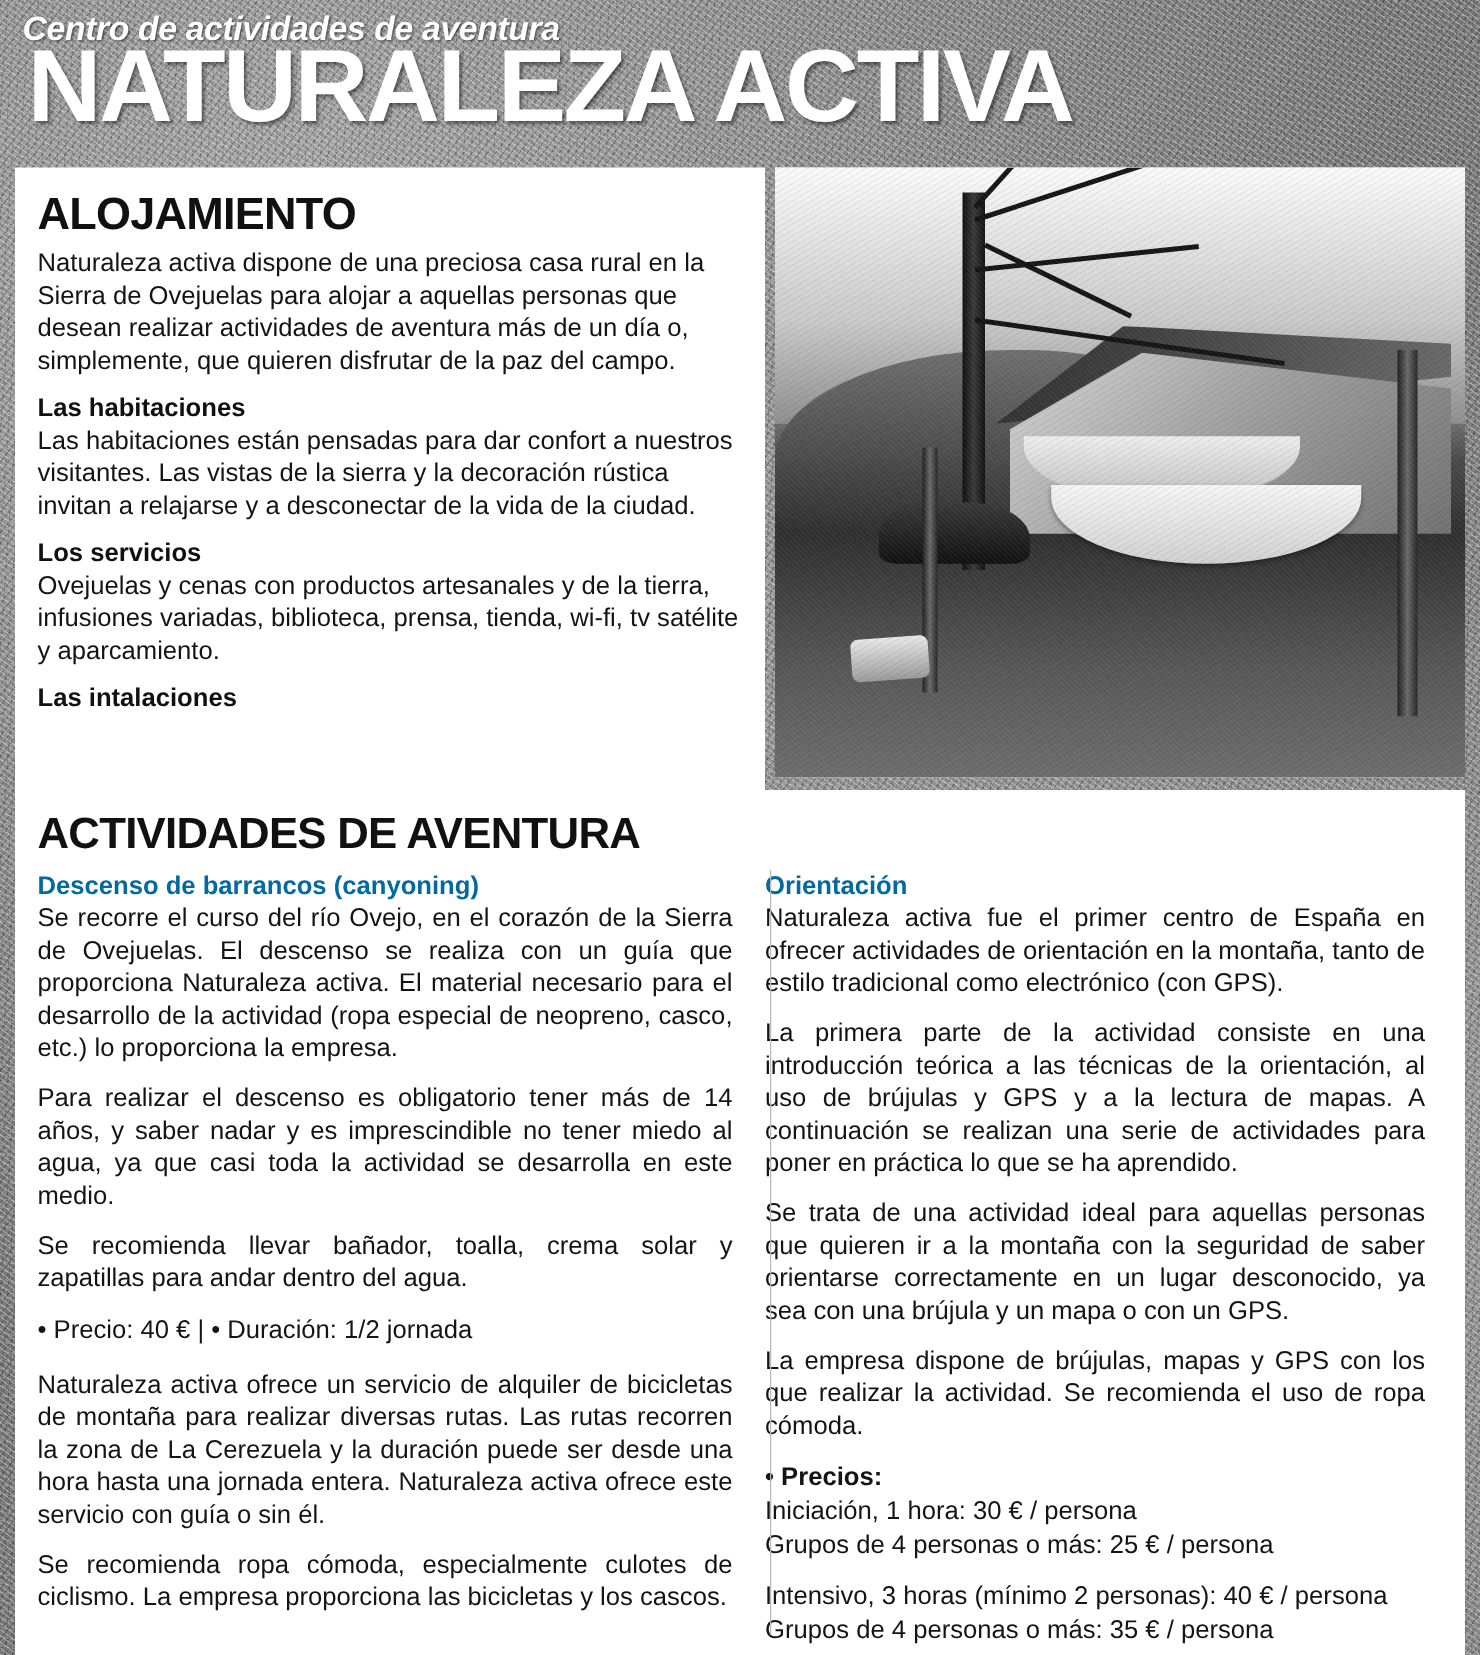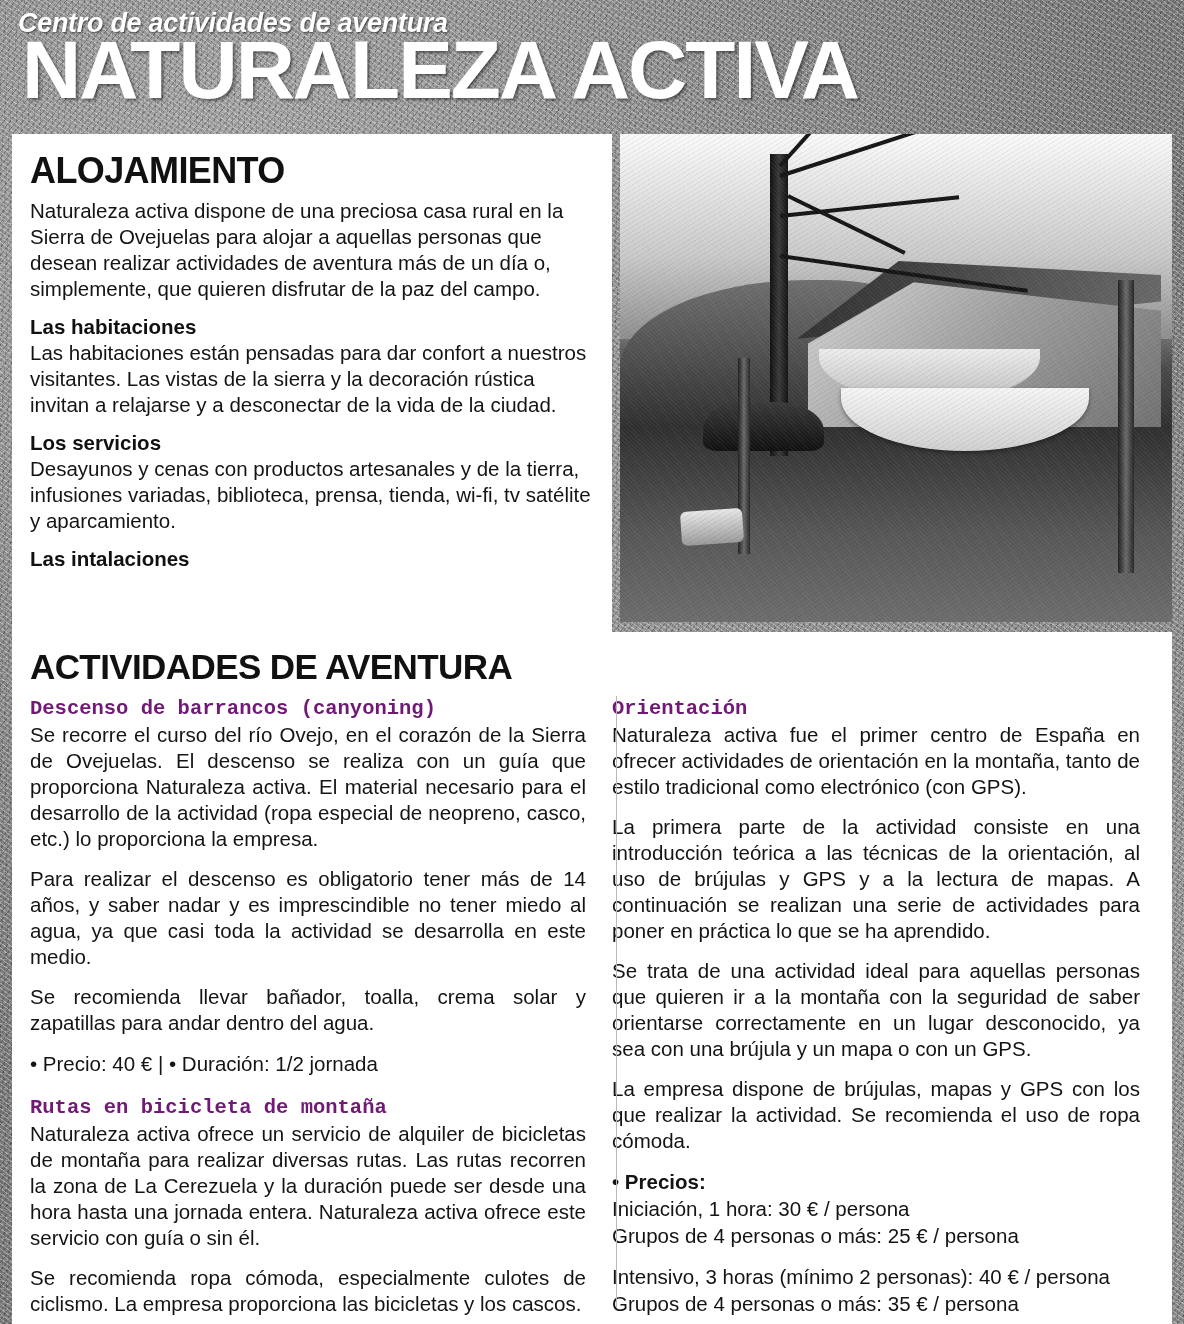--- a/index.html
+++ b/index.html
@@ -213,22 +213,21 @@
     top: 0;
     width: 1px;
     height: 612px;
     background: #b9b9b9;
   }
   .act-h {
     margin: 0 0 0 0;
     font-size: 20.5px;
     line-height: 26px;
     font-weight: bold;
-    color: #701a75;
-    font-family: Liberation Mono, monospace;
+    color: #0369a1;
   }
   .para { margin: 0 0 14px 0; font-size: 20.5px; line-height: 26px; color: #141414; text-align: justify; }
   .price-line { font-size: 20.5px; line-height: 27px; color: #141414; }
   .price-line b { font-weight: bold; }
   .spacer-14 { height: 14px; }
   .spacer-18 { height: 18px; }
 </style>
 </head>
 <body>
 
@@ -240,21 +239,21 @@
 </div>
 
 <div class="panel" id="panel-alojamiento">
   <h1 class="section-title">ALOJAMIENTO</h1>
   <p class="body intro">Naturaleza activa dispone de una preciosa casa rural en la Sierra de Ovejuelas para alojar a aquellas personas que desean realizar actividades de aventura más de un día o, simplemente, que quieren disfrutar de la paz del campo.</p>
 
   <h3 class="sub">Las habitaciones</h3>
   <p class="body">Las habitaciones están pensadas para dar confort a nuestros visitantes. Las vistas de la sierra y la decoración rústica invitan a relajarse y a desconectar de la vida de la ciudad.</p>
 
   <h3 class="sub">Los servicios</h3>
-  <p class="body">Desayunos y cenas con productos artesanales y de la tierra, infusiones variadas, biblioteca, prensa, tienda, wi-fi, tv satélite y aparcamiento.</p>
+  <p class="body">Ovejuelas y cenas con productos artesanales y de la tierra, infusiones variadas, biblioteca, prensa, tienda, wi-fi, tv satélite y aparcamiento.</p>
 
   <h3 class="sub">Las intalaciones</h3>
 </div>
 
 <div class="panel" id="panel-foto">
   <div class="photo">
     <div class="sky"></div>
     <div class="hill"></div>
     <div class="roof"></div>
     <div class="house"></div>
@@ -283,21 +282,20 @@
 
     <div class="col left">
       <h3 class="act-h">Descenso de barrancos (canyoning)</h3>
       <p class="para">Se recorre el curso del río Ovejo, en el corazón de la Sierra de Ovejuelas. El descenso se realiza con un guía que proporciona Naturaleza activa. El material necesario para el desarrollo de la actividad (ropa especial de neopreno, casco, etc.) lo proporciona la empresa.</p>
       <p class="para">Para realizar el descenso es obligatorio tener más de 14 años, y saber nadar y es imprescindible no tener miedo al agua, ya que casi toda la actividad se desarrolla en este medio.</p>
       <p class="para">Se recomienda llevar bañador, toalla, crema solar y zapatillas para andar dentro del agua.</p>
       <div class="price-line">• Precio: 40 € | • Duración: 1/2 jornada</div>
 
       <div class="spacer-18"></div>
 
-      <h3 class="act-h">Rutas en bicicleta de montaña</h3>
       <p class="para">Naturaleza activa ofrece un servicio de alquiler de bicicletas de montaña para realizar diversas rutas. Las rutas recorren la zona de La Cerezuela y la duración puede ser desde una hora hasta una jornada entera. Naturaleza activa ofrece este servicio con guía o sin él.</p>
       <p class="para">Se recomienda ropa cómoda, especialmente culotes de ciclismo. La empresa proporciona las bicicletas y los cascos.</p>
 
     </div>
 
     <div class="col right">
       <h3 class="act-h">Orientación</h3>
       <p class="para">Naturaleza activa fue el primer centro de España en ofrecer actividades de orientación en la montaña, tanto de estilo tradicional como electrónico (con GPS).</p>
       <p class="para">La primera parte de la actividad consiste en una introducción teórica a las técnicas de la orientación, al uso de brújulas y GPS y a la lectura de mapas. A continuación se realizan una serie de actividades para poner en práctica lo que se ha aprendido.</p>
       <p class="para">Se trata de una actividad ideal para aquellas personas que quieren ir a la montaña con la seguridad de saber orientarse correctamente en un lugar desconocido, ya sea con una brújula y un mapa o con un GPS.</p>

